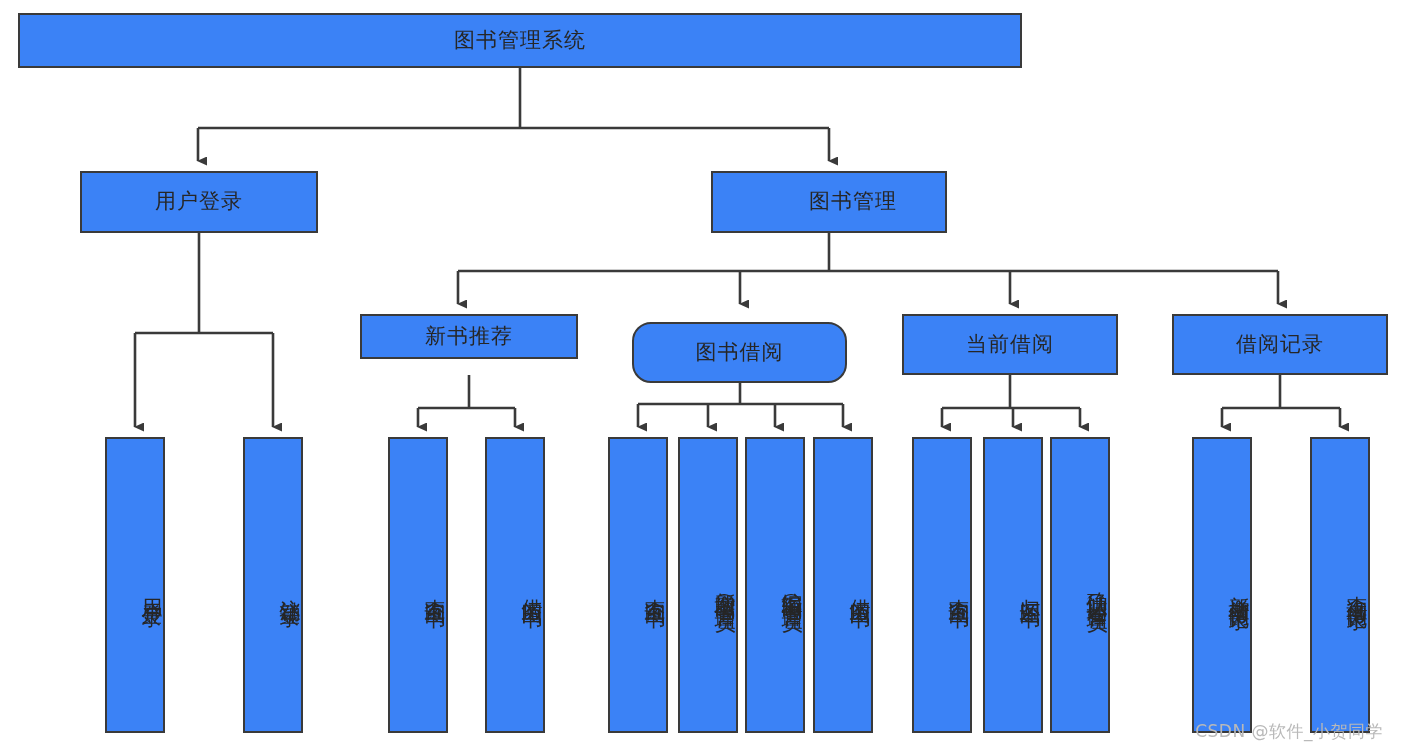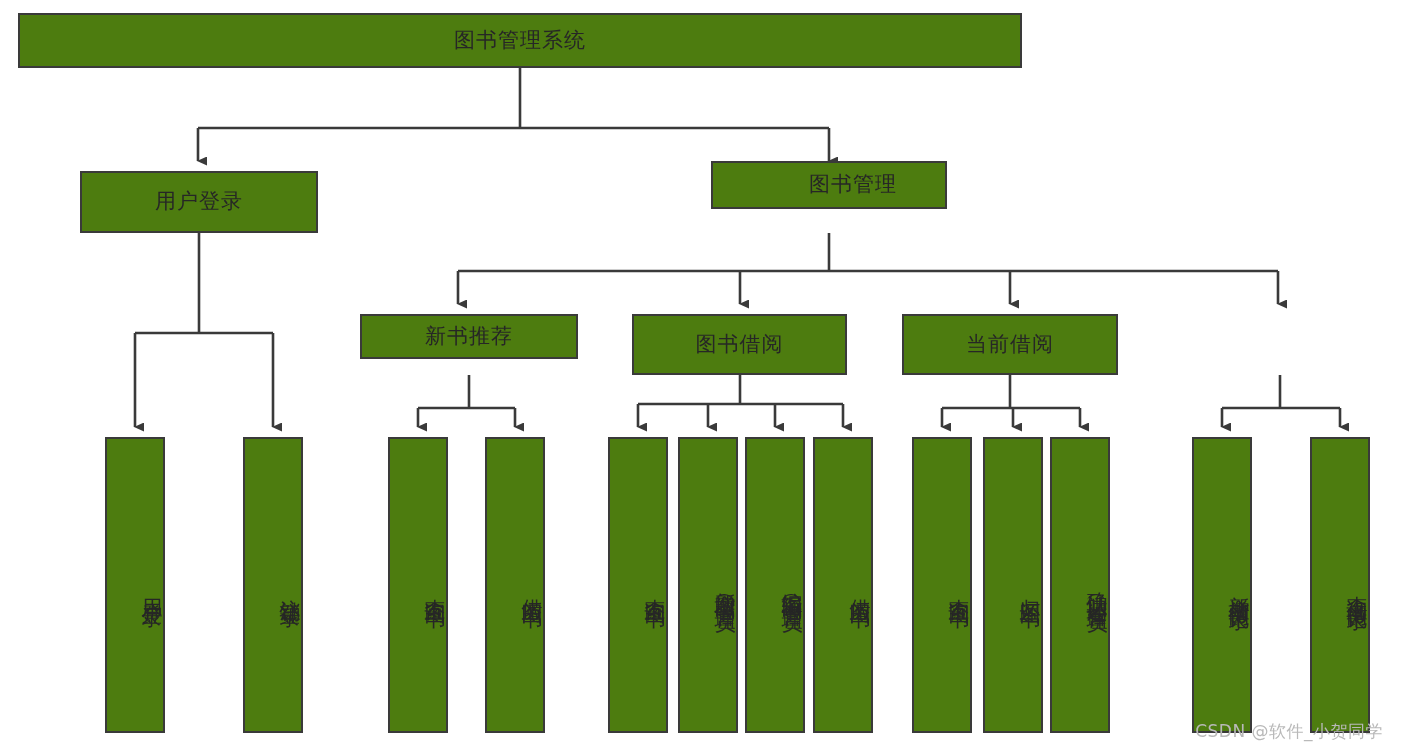--- a/index.html
+++ b/index.html
@@ -8,21 +8,21 @@
     font-family:"DejaVu Sans","Liberation Sans",sans-serif;
     width:1405px;height:747px;overflow:hidden;position:relative;
   }
   #canvas{position:absolute;left:0;top:0;width:1405px;height:747px;}
   svg.lines{position:absolute;left:0;top:0;width:1405px;height:747px;pointer-events:none;}
 
   .node{
     position:absolute;
     box-sizing:border-box;
     border:2px solid #3a3a3a;
-    background:#4d7c0f;
+    background:#3b82f6;
     color:#262626;
     display:flex;
     align-items:center;
     justify-content:center;
     text-align:left;
     line-height:1.12;
   }
   .node.h{           
     font-size:21px;
     letter-spacing:1px;
@@ -105,32 +105,35 @@
     </g>
   </svg>
 
   <div class="node h" style="left:18px;top:13px;width:1004px;height:55px;">
     <span class="lbl">图书管理系统</span>
   </div>
 
   <div class="node h" style="left:80px;top:171px;width:238px;height:62px;">
     <span class="lbl">用户登录</span>
   </div>
-  <div class="node h" style="left:711px;top:161px;width:236px;height:48px;padding-left:48px;">
+  <div class="node h" style="left:711px;top:171px;width:236px;height:62px;padding-left:48px;">
     <span class="lbl">图书管理</span>
   </div>
 
   <div class="node h" style="left:360px;top:314px;width:218px;height:45px;">
     <span class="lbl">新书推荐</span>
   </div>
-  <div class="node h" style="left:632px;top:314px;width:215px;height:61px;">
+  <div class="node h" style="left:632px;top:322px;width:215px;height:61px;border-radius:19px;">
     <span class="lbl">图书借阅</span>
   </div>
   <div class="node h" style="left:902px;top:314px;width:216px;height:61px;">
     <span class="lbl">当前借阅</span>
+  </div>
+  <div class="node h" style="left:1172px;top:314px;width:216px;height:61px;">
+    <span class="lbl">借阅记录</span>
   </div>
 
   <div class="node v" style="left:105px;top:437px;width:60px;height:296px;">
     <span class="lbl">用户登录</span>
   </div>
   <div class="node v" style="left:243px;top:437px;width:60px;height:296px;">
     <span class="lbl">注销登录</span>
   </div>
 
   <div class="node v" style="left:388px;top:437px;width:60px;height:296px;">

